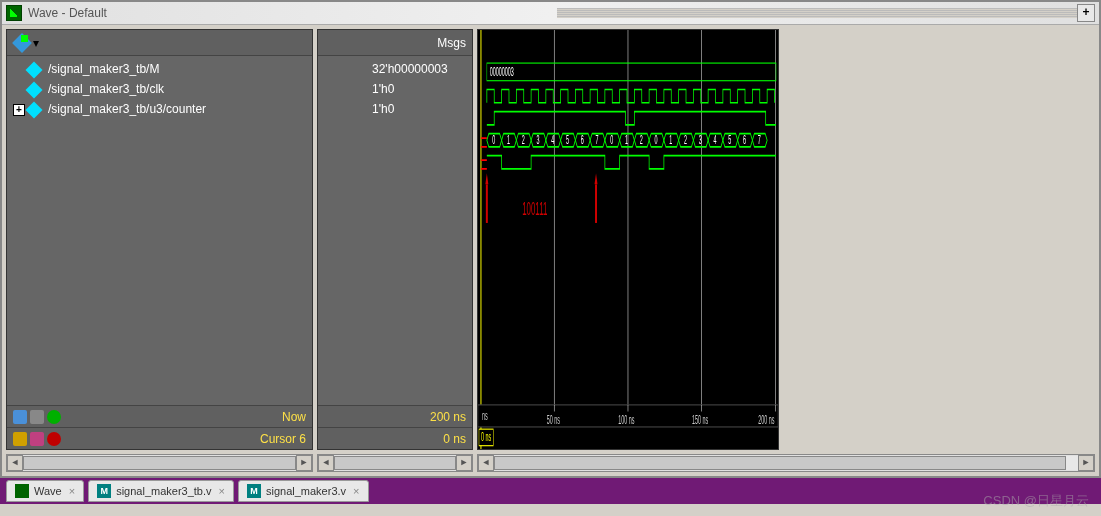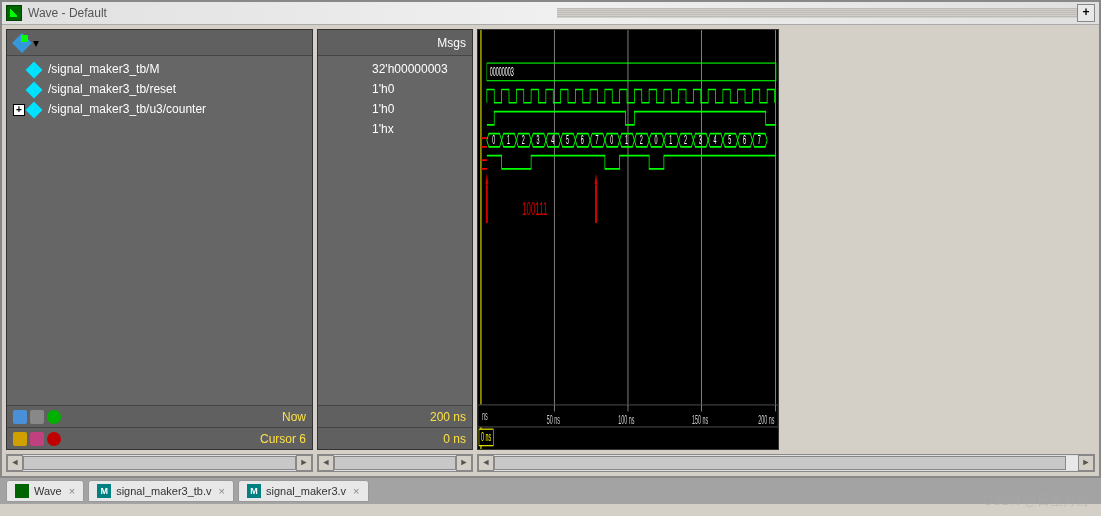--- a/index.html
+++ b/index.html
@@ -44,21 +44,21 @@
   .wave-svg { width: 100%; height: 100%; display: block; }
   .yellow-cursor { stroke: #ffff00; stroke-width: 2; }
   .scroll-bottom { height: 18px; display: flex; margin: 0 4px 4px 4px; }
   .hscroll { height: 18px; background: #e0e0e0; border: 1px solid #888; display: flex; align-items: center; }
   .hscroll.s1 { width: 307px; }
   .hscroll.s2 { width: 156px; margin-left: 4px; }
   .hscroll.s3 { flex: 1; margin-left: 4px; }
   .scroll-arrow { width: 16px; height: 16px; background: #d4d0c8; border: 1px solid #888; text-align: center; line-height: 12px; font-size: 9px; color: #555; }
   .scroll-track { flex: 1; background: #e8e8e8; height: 14px; position: relative; }
   .scroll-thumb { position: absolute; height: 14px; background: #c8c8c8; border: 1px solid #888; top: 0; }
-  .tab-bar { height: 26px; display: flex; align-items: center; padding: 2px 6px; background: #a3a3a3; }
+  .tab-bar { height: 26px; display: flex; align-items: center; padding: 2px 6px; background: #701a75; }
   .tab { height: 22px; background: #e8e8e8; border: 1px solid #999; border-radius: 3px 3px 0 0; padding: 0 8px; display: flex; align-items: center; gap: 5px; margin-right: 4px; font-size: 11px; color: #333; }
   .tab-icon-wave { width: 14px; height: 14px; background: #006400; }
   .tab-icon-m { width: 14px; height: 14px; background: #008080; color: #fff; font-size: 9px; text-align: center; line-height: 14px; font-weight: bold; }
   .tab-close { color: #888; font-size: 11px; margin-left: 2px; }
   .watermark { position: absolute; bottom: 6px; right: 12px; color: #aaa; font-size: 13px; opacity: 0.5; }
   .annotation-arrow { fill: #d00000; }
   .annotation-text { fill: #d00000; font-size: 16px; font-family: Arial; }
   .green-wave { stroke: #00ff00; stroke-width: 1.5; fill: none; }
   .white-line { stroke: #fff; stroke-width: 1; }
   .counter-text { fill: #fff; font-size: 11px; }
@@ -87,21 +87,21 @@
           </div>
           <div class="signal-list">
             <div class="signal-row">
                 <span class="expand-spacer"></span>
                 <span class="diamond"></span>
                 <span class="sig-name">/signal_maker3_tb/M</span>
               </div>
             <div class="signal-row">
                 <span class="expand-spacer"></span>
                 <span class="diamond"></span>
-                <span class="sig-name">/signal_maker3_tb/reset</span>
+                <span class="sig-name">/signal_maker3_tb/clk</span>
               </div>
             <div class="signal-row">
                 <span class="expand-btn">+</span>
                 <span class="diamond"></span>
                 <span class="sig-name">/signal_maker3_tb/u3/counter</span>
               </div>
           </div>
           <div class="bottom-rows">
             <div class="bottom-row">
               <div class="bottom-icons">
@@ -128,23 +128,20 @@
           </div>
           <div class="signal-list msgs-list">
             <div class="signal-row">
                 <span>32'h00000003</span>
               </div>
             <div class="signal-row">
                 <span>1'h0</span>
               </div>
             <div class="signal-row">
                 <span>1'h0</span>
-              </div>
-            <div class="signal-row">
-                <span>1'hx</span>
               </div>
           </div>
           <div class="bottom-rows">
             <div class="bottom-row">
                 <span class="bottom-label">200 ns</span>
               </div>
             <div class="bottom-row">
                 <span class="bottom-label">0 ns</span>
               </div>
           </div>

